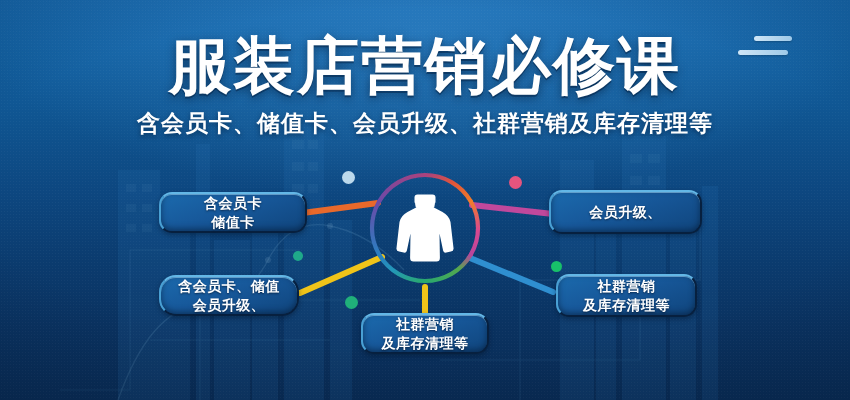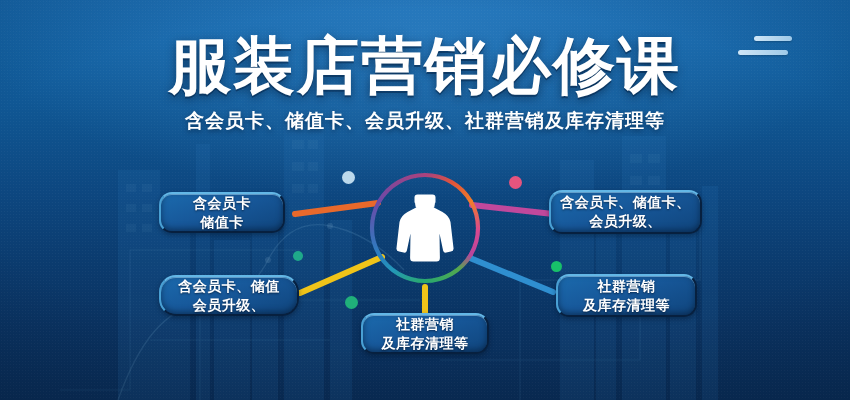--- a/index.html
+++ b/index.html
@@ -78,21 +78,21 @@
     font-weight: bold;
     color: #ffffff;
     letter-spacing: 2px;
     text-shadow:
       0 2px 0 rgba(6,38,74,.55),
       0 3px 10px rgba(3,25,52,.55);
     white-space: nowrap;
   }
   .subheadline {
     margin-top: 11px;
-    font-size: 19px;
+    font-size: 23px;
     font-weight: bold;
     color: #ffffff;
     letter-spacing: 1px;
     text-shadow: 0 2px 5px rgba(4,28,58,.6);
     white-space: nowrap;
   }
 
   
   .deco-dashes {
     position: absolute;
@@ -160,21 +160,21 @@
     line-height: 1.35;
     text-align: center;
     display: flex;
     align-items: center;
     justify-content: center;
     text-shadow: 0 1px 2px rgba(4,24,50,.75);
     letter-spacing: .5px;
   }
   .label-box span { display: block; white-space: nowrap; }
 
-  #label-0 { left: 159px; top: 192px; width: 126px; height: 41px; }
+  #label-0 { left: 159px; top: 192px; width: 148px; height: 41px; }
   #label-1 { left: 159px; top: 275px; width: 140px; height: 41px; border-radius: 17px; }
   #label-2 { left: 361px; top: 313px; width: 128px; height: 41px; }
   #label-3 { left: 549px; top: 190px; width: 153px; height: 44px; }
   #label-4 { left: 556px; top: 274px; width: 141px; height: 43px; }
 
   
   .dot {
     position: absolute;
     border-radius: 50%;
     z-index: 5;
@@ -360,21 +360,20 @@
       </div>
     </div>
     <div class="label-box" id="label-2">
       <div>
         <span>社群营销</span>
         <span>及库存清理等</span>
       </div>
     </div>
     <div class="label-box" id="label-3">
       <div>
-        <span>含会员卡、储值卡、</span>
         <span>会员升级、</span>
       </div>
     </div>
     <div class="label-box" id="label-4">
       <div>
         <span>社群营销</span>
         <span>及库存清理等</span>
       </div>
     </div>
 

